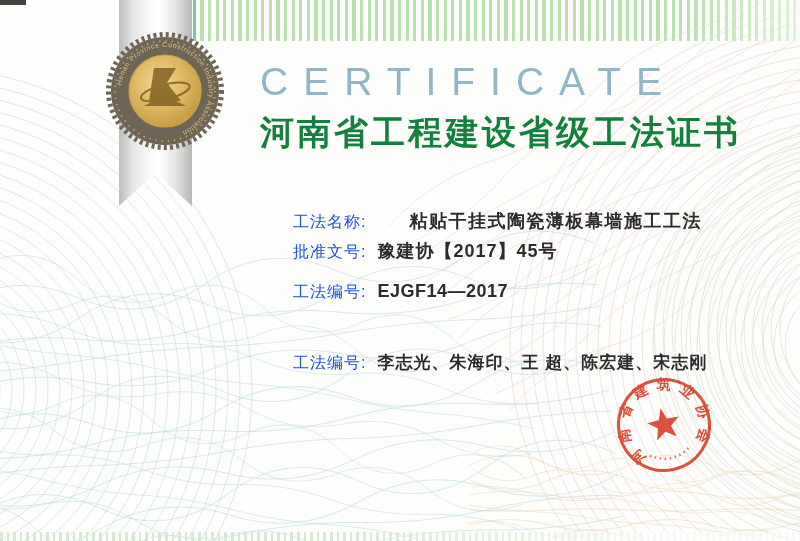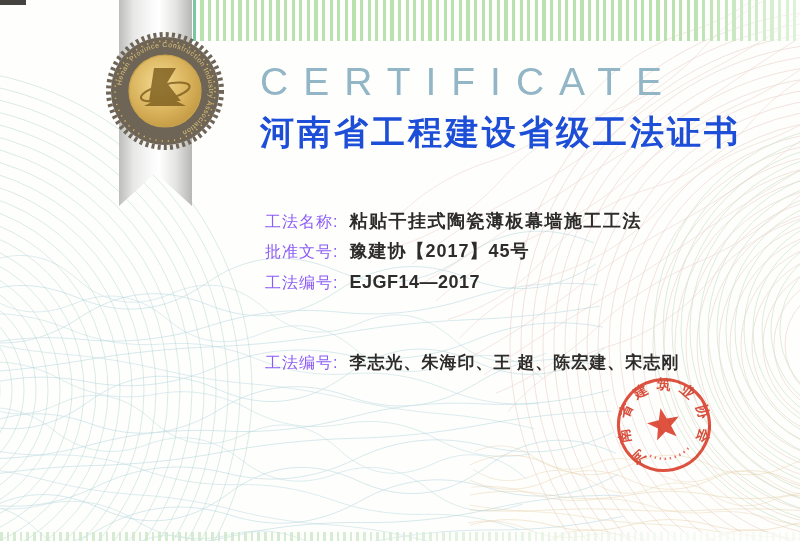--- a/index.html
+++ b/index.html
@@ -36,29 +36,29 @@
     clip-path:polygon(0 0,100% 0,100% 100%,50% 84%,0 100%);
   }
   .medal{position:absolute;left:100px;top:26px;z-index:3;}
   
   .title-en{
     position:absolute;left:260px;top:60px;z-index:4;
     font-size:39px;letter-spacing:15px;color:#92b6c6;font-weight:400;white-space:nowrap;
   }
   .title-zh{
     position:absolute;left:260px;top:110px;z-index:4;
-    font-size:34px;letter-spacing:3px;color:#1d4ed8;font-weight:600;white-space:nowrap;
+    font-size:34px;letter-spacing:3px;color:#15803d;font-weight:600;white-space:nowrap;
   }
   
   .row{position:absolute;left:265px;z-index:4;white-space:nowrap;}
-  .row .lbl{display:inline-block;width:80px;font-size:16px;color:#8b5cf6;letter-spacing:1px;}
+  .row .lbl{display:inline-block;width:80px;font-size:16px;color:#1d4ed8;letter-spacing:1px;margin-left:28px;}
   .row .val{font-size:18px;font-weight:700;color:#2e2c2a;}
-  .r1{top:209px;} .r1 .val{letter-spacing:1.5px;}
+  .r1{top:209px;} .r1 .val{letter-spacing:1.5px;margin-left:32px;}
   .r2{top:239px;} .r2 .val{letter-spacing:1px;}
-  .r3{top:272px;} .r3 .val{letter-spacing:.5px;}
+  .r3{top:281px;} .r3 .val{letter-spacing:.5px;}
   .r4{top:316px;} .r4 .val{letter-spacing:5px;}
   .r5{top:351px;} .r5 .val{letter-spacing:1px;font-size:17px;}
   .date{
     position:absolute;left:584px;top:432px;z-index:4;white-space:nowrap;
     font-family:"Liberation Serif",serif;font-style:italic;font-weight:700;
     font-size:23px;color:#1b1b1b;word-spacing:5px;letter-spacing:1px;
   }
   .stamp{position:absolute;left:608px;top:369px;z-index:5;mix-blend-mode:multiply;opacity:.92;}
 </style>
 </head>

